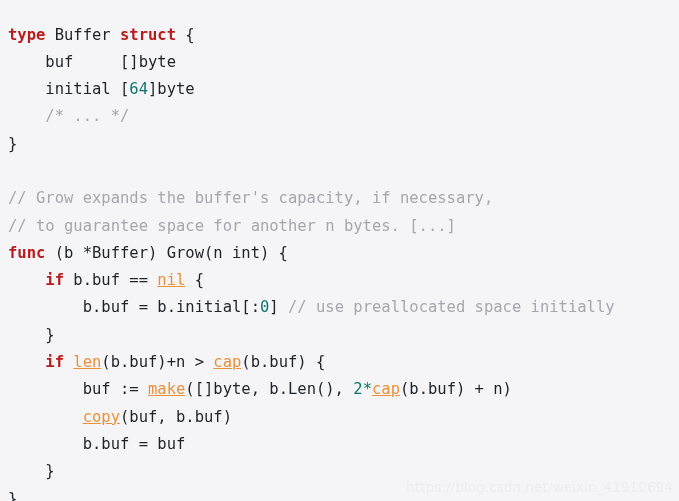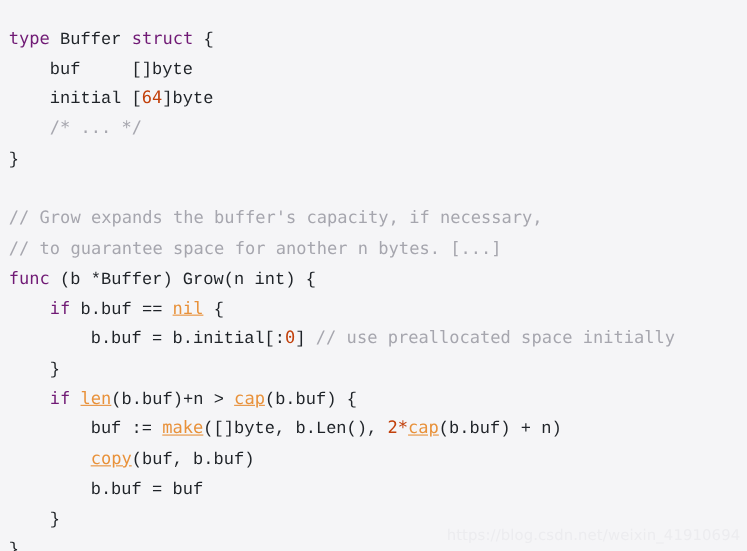--- a/index.html
+++ b/index.html
@@ -29,25 +29,25 @@
     color: #1f2328;
     letter-spacing: 0px;
   }
   .ln {
     display: block;
     height: 27.3px;
     padding-left: 8px;
     white-space: pre;
     overflow: hidden;
   }
-  .tok-kw   { color: #701a75; }
+  .tok-kw   { color: #b91c1c; font-weight: bold; }
   .tok-bi   { color: #e8913a; text-decoration: underline; }
-  .tok-num  { color: #c2410c; }
+  .tok-num  { color: #0f766e; }
   .tok-cmt  { color: #a6a6ae; }
-  .tok-txt  { color: #1f2328; font-family: Liberation Mono, monospace; }
+  .tok-txt  { color: #1f2328; }
   #watermark {
     position: absolute;
     right: 6px;
     bottom: 6px;
     font-family: "DejaVu Sans", "Liberation Sans", sans-serif;
     font-size: 13.5px;
     color: #ececef;
     letter-spacing: 0.1px;
     user-select: none;
     white-space: nowrap;

